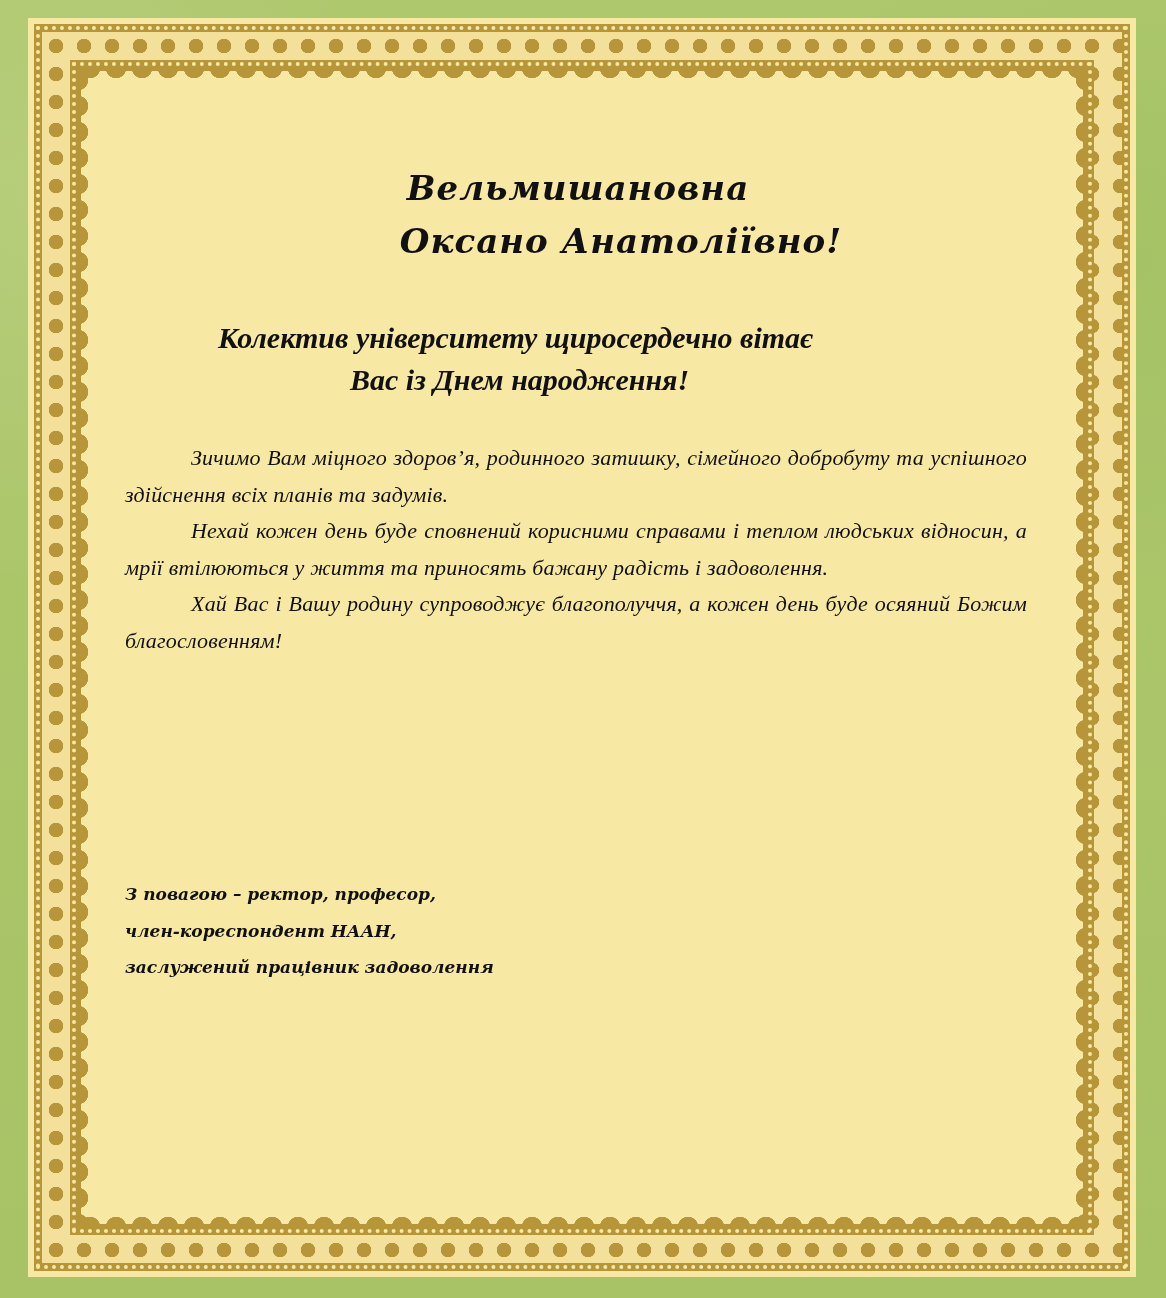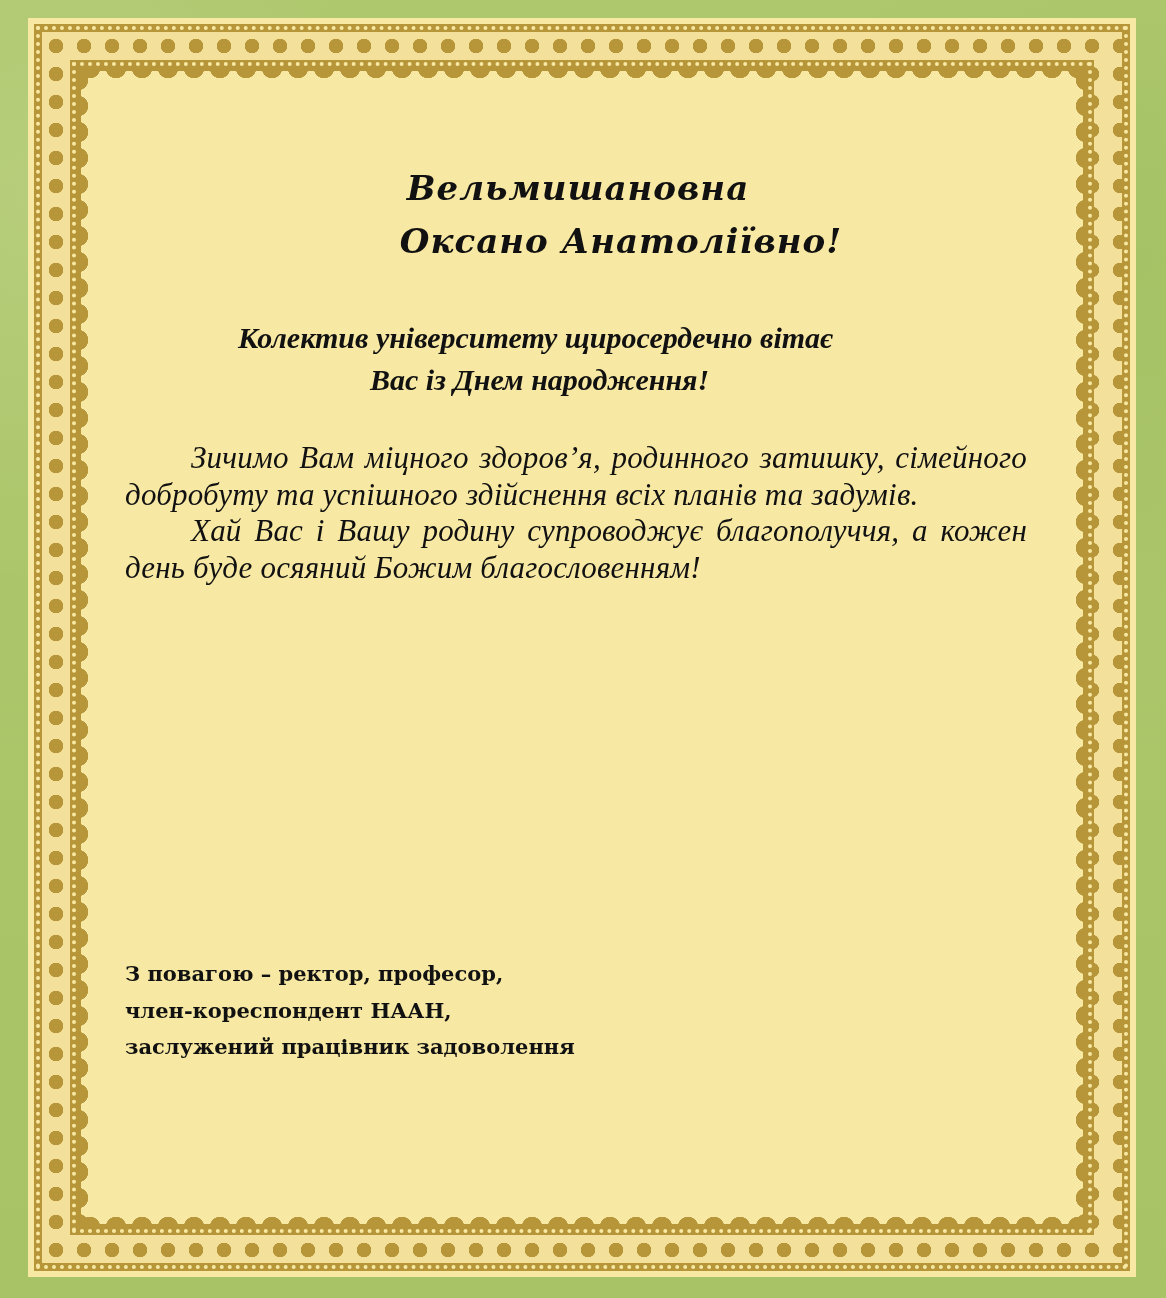--- a/index.html
+++ b/index.html
@@ -77,35 +77,34 @@
     position:absolute; left:0; width:1166px; text-align:center;
     font-family:"DejaVu Serif", serif; font-weight:bold; font-style:italic;
     font-size:34px; letter-spacing:1px; line-height:46px;
   }
   .title.l1 { top:165px; left:-5px; }
   .title.l2 { top:218px; left:0px;margin-left:38px; }
   .greet {
     position:absolute; font-family:"Liberation Serif", serif;
     font-weight:bold; font-style:italic; font-size:30px; line-height:40px;
     white-space:nowrap;
-    margin-left:20px;
   }
   .greet.l1 { left:218px; top:318px; }
   .greet.l2 { left:350px; top:360px; }
   .body-text {
     position:absolute; left:125px; width:902px; top:440px;
     font-family:"Liberation Serif", serif; font-style:italic;
-    font-size:31px; line-height:36.6px; text-align:justify;
+    font-size:22px; line-height:36.6px; text-align:justify;
     letter-spacing:0.2px;
   }
   .body-text p { margin:0; text-indent:66px; text-align-last:left; }
   .signature {
-    position:absolute; left:125px; top:956px;
-    font-family:"DejaVu Serif", serif; font-weight:bold; 
-    font-size:21px; line-height:36.5px;
+    position:absolute; left:125px; top:876px;
+    font-family:"DejaVu Serif", serif; font-weight:bold; font-style:italic;
+    font-size:17px; line-height:36.5px;
   }
   .signature div { white-space:nowrap; }
 </style>
 </head>
 <body>
 
 <div class="bg-wash"></div>
 
 <div class="card">
   <div class="band motif-bg"></div>
@@ -118,20 +117,21 @@
 
 <div class="content">
   <div class="title l1">Вельмишановна</div>
   <div class="title l2">Оксано Анатоліївно!</div>
 
   <div class="greet l1">Колектив університету щиросердечно вітає</div>
   <div class="greet l2">Вас із  Днем  народження!</div>
 
   <div class="body-text">
     <p>Зичимо Вам міцного здоров’я, родинного затишку, сімейного добробуту та успішного здійснення всіх планів та задумів.</p>
+    <p>Нехай кожен  день буде сповнений корисними справами і теплом людських відносин, а мрії втілюються у життя та приносять бажану радість і задоволення.</p>
     <p>Хай Вас і Вашу родину супроводжує благополуччя, а кожен день буде осяяний Божим благословенням!</p>
   </div>
 
   <div class="signature">
     <div>З повагою – ректор, професор,</div>
     <div>член-кореспондент НААН,</div>
     <div>заслужений працівник задоволення</div>
   </div>
 </div>
 

